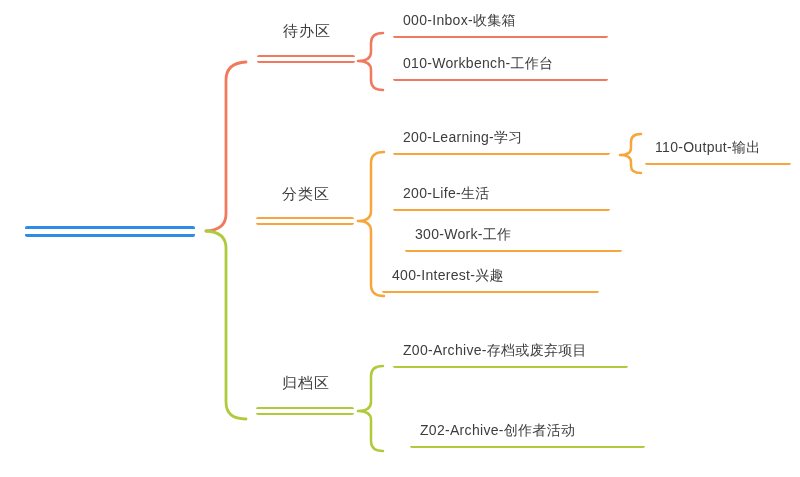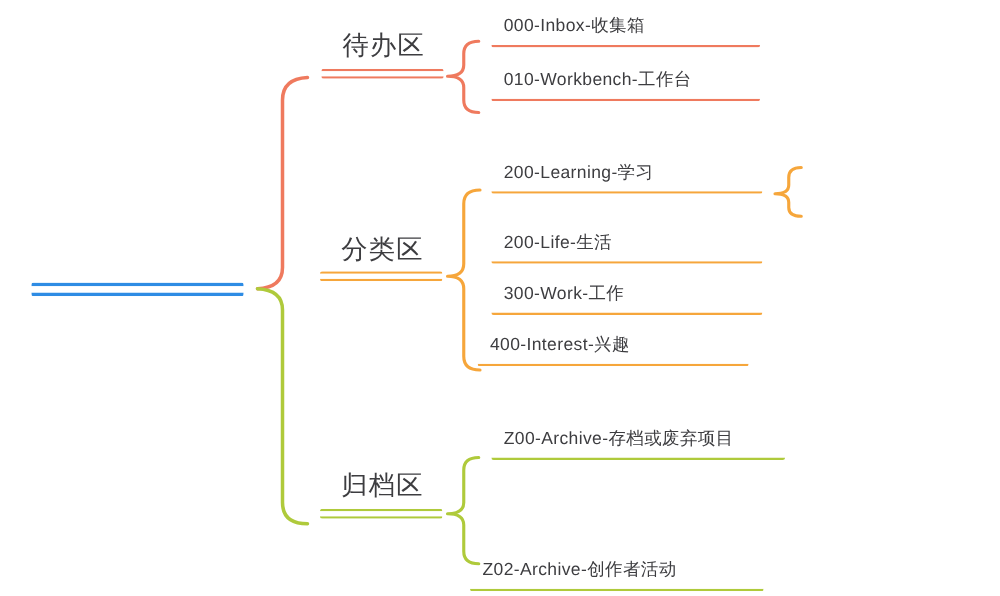--- a/index.html
+++ b/index.html
@@ -22,21 +22,21 @@
   .root-underline {
     position:absolute; left:25px; top:226px; width:170px; height:5px;
     border-top:3px solid var(--c-root,#2e8ce4);
     border-bottom:3px solid var(--c-root,#2e8ce4);
     border-radius:2px;
   }
 
   
   .branch-label {
     position:absolute; width:100px; text-align:center;
-    font-size:21px; letter-spacing:1px; cursor:default;
+    font-size:15px; letter-spacing:1px; cursor:default;
   }
   .dline {
     position:absolute; width:98px; height:4px; box-sizing:content-box;
     border-top:2.5px solid; border-bottom:2.5px solid; border-radius:2px;
   }
   .bl-todo     { left:257px; top:22px;  }
   .dl-todo     { left:257px; top:55px;  }
   .bl-classify { left:256px; top:185px; }
   .dl-classify { left:256px; top:217px; }
   .bl-archive  { left:256px; top:374px; }
@@ -47,26 +47,26 @@
     position:absolute; box-sizing:border-box; height:28px;
     display:flex; align-items:flex-end;
     padding:0 4px 6px 10px;
     font-size:14px; letter-spacing:0.3px; white-space:nowrap;
     border-bottom:2.5px solid; border-radius:2px; cursor:default;
   }
   .r000 { left:393px; top:10px;  width:215px; }
   .r010 { left:393px; top:53px;  width:215px; }
   .r100 { left:393px; top:127px; width:217px; }
   .r200 { left:393px; top:183px; width:217px; }
-  .r300 { left:393px; top:224px; width:217px; }
+  .r300 { left:405px; top:224px; width:217px; }
   .r400 { left:382px; top:265px; width:217px;align-items:flex-end; }
   .r110 { left:645px; top:137px; width:146px; }
   .rZ00 { left:393px; top:340px; width:235px; }
   .rZ01 { left:393px; top:381px; width:235px; }
-  .rZ02 { left:376px; top:420px; width:235px;margin-top:25px; }
+  .rZ02 { left:410px; top:420px; width:235px; }
 
   .c-todo     { border-color:var(--c-todo,#ef7a5e); }
   .c-classify { border-color:var(--c-classify,#f6a63b); }
   .c-archive  { border-color:var(--c-archive,#afca3b); }
 </style>
 </head>
 <body>
 
 <div class="canvas">
 
@@ -94,20 +94,23 @@
   </div>
   <div class="row r010 c-todo">
     <span>010-Workbench-工作台</span>
   </div>
 
   <div class="branch-label bl-classify">分类区</div>
   <div class="dline dl-classify c-classify"></div>
   <div class="row r100 c-classify">
     <span>200-Learning-学习</span>
   </div>
+  <div class="row r110 c-classify">
+    <span>110-Output-输出</span>
+  </div>
   <div class="row r200 c-classify">
     <span>200-Life-生活</span>
   </div>
   <div class="row r300 c-classify">
     <span>300-Work-工作</span>
   </div>
   <div class="row r400 c-classify">
     <span>400-Interest-兴趣</span>
   </div>
 

